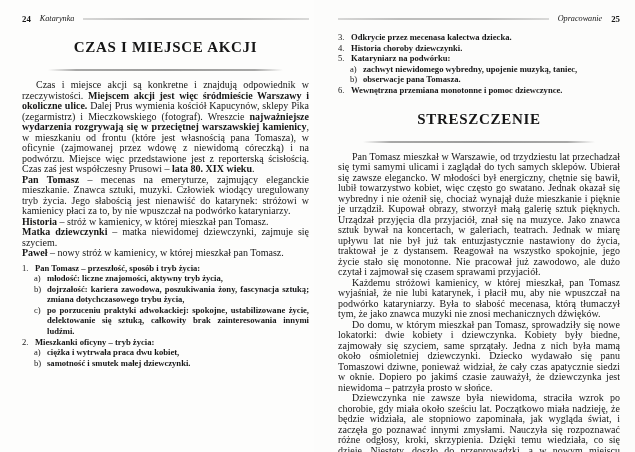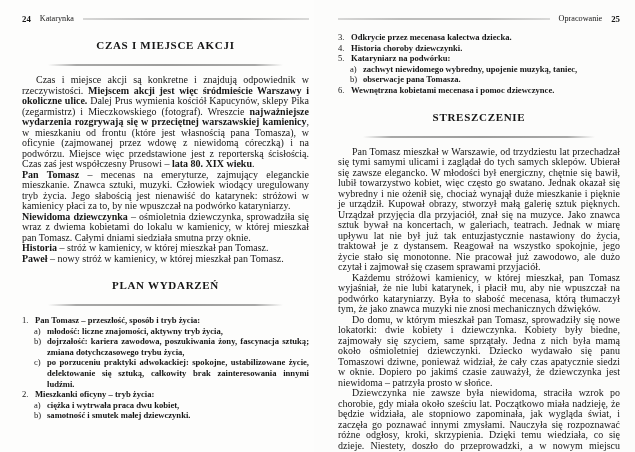--- a/index.html
+++ b/index.html
@@ -14,28 +14,28 @@
   .page{position:absolute;top:0;}
   .page-left{left:22px;width:287px;}
   .page-right{left:338px;width:282px;}
 
   .running-head{
     display:flex;align-items:center;
     margin-top:13px;height:11px;
     font-size:8.2px;
   }
   .pagenum{font-weight:bold;font-size:8.8px;}
-  .running-title{}
+  .running-title{font-style:italic;}
   .head-rule{flex:1;height:2px;background:linear-gradient(90deg,#d7d7d6,#bdbdbc 30%,#bdbdbc 70%,#d9d9d8);}
   .running-head .gap{width:9px;flex:none;}
 
   .heading-block{margin:15px 0 9px;}
   .section-heading{
     text-align:center;font-weight:bold;
-    font-size:11px;letter-spacing:.7px;
+    font-size:15px;letter-spacing:.7px;
     margin:13px;
   }
   .heading-rule{
     height:2px;width:82%;margin:3px auto 0;
     background:linear-gradient(90deg,rgba(170,170,170,0),#a8a8a7 12%,#9d9d9c 50%,#a8a8a7 88%,rgba(170,170,170,0));
   }
 
   .para{font-size:10px;line-height:10.5px;text-align:justify;margin:0;}
   .para.ind{text-indent:14px;}
   .b{font-weight:bold;}
@@ -63,27 +63,23 @@
     <div id="left-sections">
         <div class="heading-block">
           <h2 class="section-heading">CZAS I MIEJSCE AKCJI</h2>
           <div class="heading-rule"></div>
         </div>
         <div>
           <p class="para ind"><span>Czas i miejsce akcji są konkretne i znajdują odpowiednik w rzeczywistości. </span><span class="b">Miejscem akcji jest więc śródmieście Warszawy i okoliczne ulice.</span><span> Dalej Prus wymienia kościół Kapucynów, sklepy Pika (zegarmistrz) i Mieczkowskiego (fotograf). Wreszcie </span><span class="b">najważniejsze wydarzenia rozgrywają się w przeciętnej warszawskiej kamienicy</span><span>, w mieszkaniu od frontu (które jest własnością pana Tomasza), w oficynie (zajmowanej przez wdowę z niewidomą córeczką) i na podwórzu. Miejsce więc przedstawione jest z reporterską ścisłością. Czas zaś jest współczesny Prusowi – </span><span class="b">lata 80. XIX wieku</span><span>.</span></p>
         </div>
         <div>
           <p class="para"><span class="b">Pan Tomasz</span><span> – mecenas na emeryturze, zajmujący eleganckie mieszkanie. Znawca sztuki, muzyki. Człowiek wiodący uregulowany tryb życia. Jego słabością jest nienawiść do katarynek: stróżowi w kamienicy płaci za to, by nie wpuszczał na podwórko kataryniarzy.</span></p>
-          <p class="para"><span class="b">Niewidoma dziewczynka</span><span> – ośmioletnia dziewczynka, sprowadziła się wraz z dwiema kobietami do lokalu w kamienicy, w której mieszkał pan Tomasz. Całymi dniami siedziała smutna przy oknie.</span></p>
           <p class="para"><span class="b">Historia</span><span> – stróż w kamienicy, w której mieszkał pan Tomasz.</span></p>
+          <p class="para"><span class="b">Matka dziewczynki</span><span> – matka niewidomej dziewczynki, zajmuje się szyciem.</span></p>
           <p class="para"><span class="b">Paweł</span><span> – nowy stróż w kamienicy, w której mieszkał pan Tomasz.</span></p>
-        </div>
-        <div class="heading-block">
-          <h2 class="section-heading">PLAN WYDARZEŃ</h2>
-          <div class="heading-rule"></div>
         </div>
         <div class="plan mt4">
           <div class="plan-item">
             <span class="plan-label">1.</span>
             <span class="plan-text">Pan Tomasz – przeszłość, sposób i tryb życia:</span>
           </div>
           <div class="plan-sub">
             <span class="plan-label">a)</span>
             <span class="plan-text">młodość: liczne znajomości, aktywny tryb życia,</span>
           </div>
@@ -135,21 +131,21 @@
         <div class="plan-sub">
           <span class="plan-label">a)</span>
           <span class="plan-text">zachwyt niewidomego wybredny, upojenie muzyką, taniec,</span>
         </div>
         <div class="plan-sub">
           <span class="plan-label">b)</span>
           <span class="plan-text">obserwacje pana Tomasza.</span>
         </div>
         <div class="plan-item">
           <span class="plan-label">6.</span>
-          <span class="plan-text">Wewnętrzna kobietami mecenasa i pomoc dziewczynce.</span>
+          <span class="plan-text">Wewnętrzna przemiana monotonne i pomoc dziewczynce.</span>
         </div>
       </div>
     <div class="heading-block">
       <h2 class="section-heading">STRESZCZENIE</h2>
       <div class="heading-rule"></div>
     </div>
     <div id="right-paragraphs">
         <p class="para ind"><span>Pan Tomasz mieszkał w Warszawie, od trzydziestu lat przechadzał się tymi samymi ulicami i zaglądał do tych samych sklepów. Ubierał się zawsze elegancko. W młodości był energiczny, chętnie się bawił, lubił towarzystwo kobiet, więc często go swatano. Jednak okazał się wybredny i nie ożenił się, chociaż wynajął duże mieszkanie i pięknie je urządził. Kupował obrazy, stworzył małą galerię sztuk pięknych. Urządzał przyjęcia dla przyjaciół, znał się na muzyce. Jako znawca sztuk bywał na koncertach, w galeriach, teatrach. Jednak w miarę upływu lat nie był już tak entuzjastycznie nastawiony do życia, traktował je z dystansem. Reagował na wszystko spokojnie, jego życie stało się monotonne. Nie pracował już zawodowo, ale dużo czytał i zajmował się czasem sprawami przyjaciół.</span></p>
         <p class="para ind"><span>Każdemu stróżowi kamienicy, w której mieszkał, pan Tomasz wyjaśniał, że nie lubi katarynek, i płacił mu, aby nie wpuszczał na podwórko kataryniarzy. Była to słabość mecenasa, którą tłumaczył tym, że jako znawca muzyki nie znosi mechanicznych dźwięków.</span></p>
         <p class="para ind"><span>Do domu, w którym mieszkał pan Tomasz, sprowadziły się nowe lokatorki: dwie kobiety i dziewczynka. Kobiety były biedne, zajmowały się szyciem, same sprzątały. Jedna z nich była mamą około ośmioletniej dziewczynki. Dziecko wydawało się panu Tomaszowi dziwne, ponieważ widział, że cały czas apatycznie siedzi w oknie. Dopiero po jakimś czasie zauważył, że dziewczynka jest niewidoma – patrzyła prosto w słońce.</span></p>

